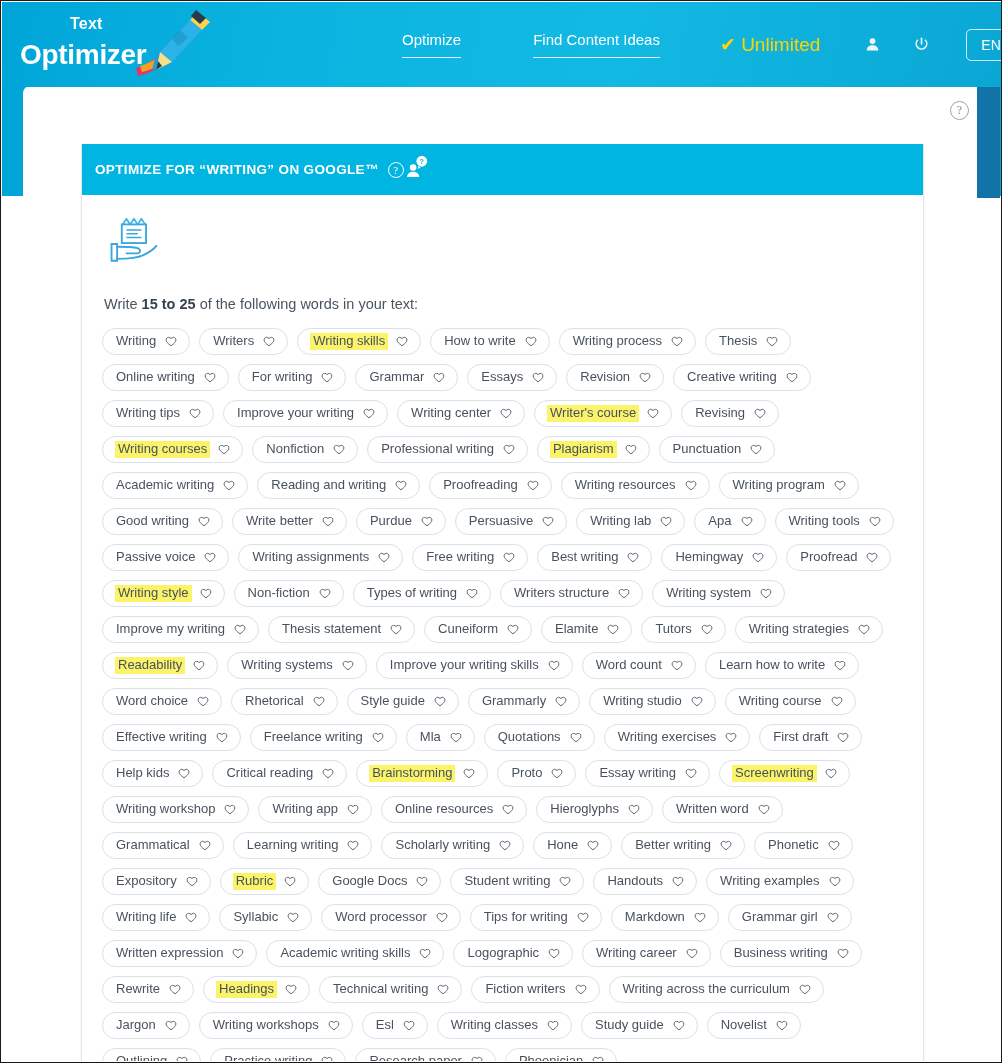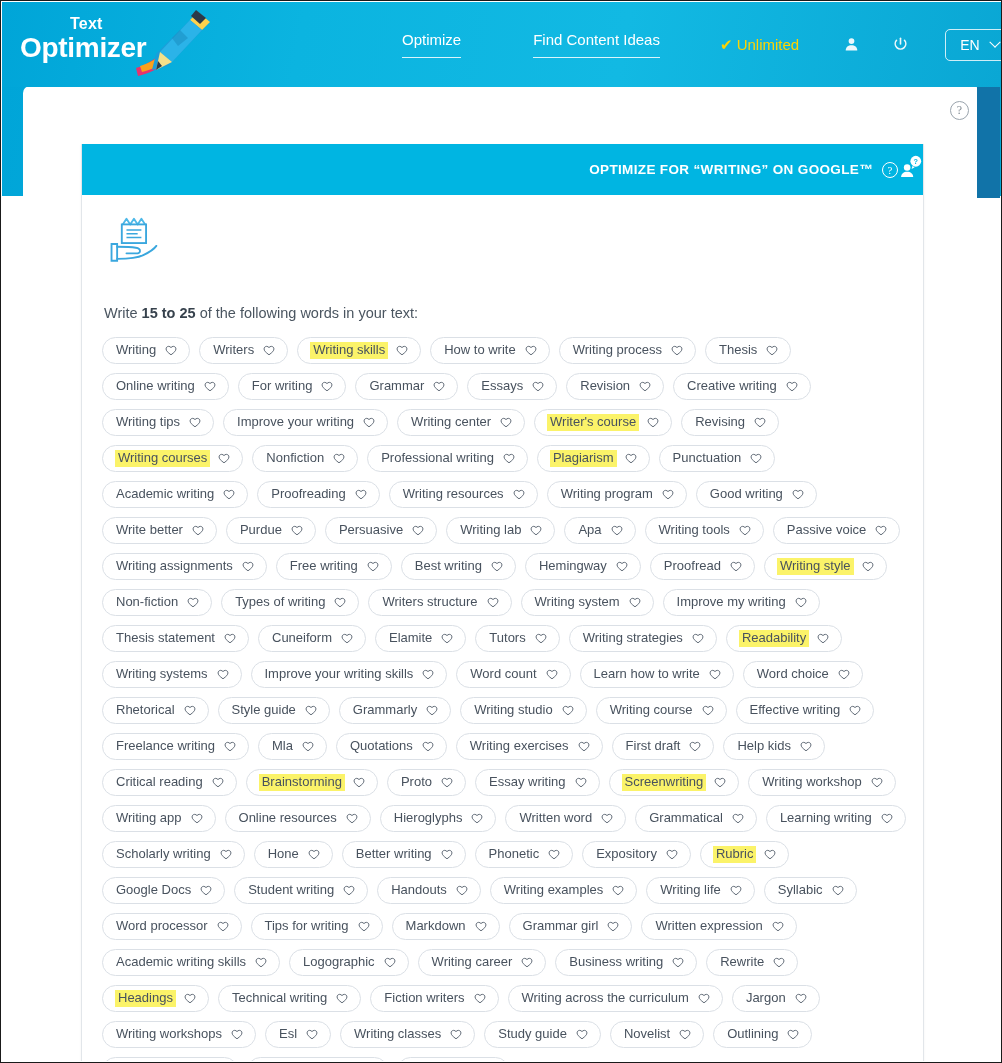--- a/index.html
+++ b/index.html
@@ -48,21 +48,21 @@
     font-size: 16px;
     letter-spacing: .2px;
     margin-left: 50px;
     font-weight: 700;
   }
   .logo-text .t2 {
     display: block;
     font-size: 28px;
     font-weight: bold;
     letter-spacing: -.3px;
-    margin-top: 2px;
+    margin-top: 9px;
     text-align: center;
   }
   .logo-pencil { position: absolute; left: 108px; top: 0px; }
 
   
   .nav {
     position: absolute;
     left: 400px;
     top: 0;
     height: 85px;
@@ -79,21 +79,21 @@
     cursor: pointer;
     white-space: nowrap;
   }
   .nav-gap-1 { width: 72px; }
   .nav-gap-2 { width: 60px; }
   .nav-gap-3 { width: 44px; }
   .nav-gap-4 { width: 32px; }
   .nav-gap-5 { width: 36px; }
   .nav-unlimited {
     color: #ffd400;
-    font-size: 15px;
+    font-size: 19px;
     white-space: nowrap;
     cursor: pointer;
   }
   .nav-icon {
     color: #ffffff;
     opacity: .92;
     display: flex;
     align-items: center;
     cursor: pointer;
   }
@@ -168,22 +168,22 @@
     border: 1px solid #e2e6ea;
     border-top: none;
     border-radius: 0 0 4px 4px;
     box-shadow: 0 1px 3px rgba(0,0,0,.05);
   }
   .card-head {
     height: 51px;
     background: #00b5e2;
     display: flex;
     align-items: center;
-    padding: 0 0 0 13px;
-    justify-content: flex-end;
+    padding: 0 32px 0 13px;
+    justify-content: flex-start;
   }
   .card-title {
     color: #ffffff;
     font-size: 13.5px;
     font-weight: bold;
     letter-spacing: .35px;
     display: flex;
     align-items: center;
     gap: 9px;
   }
@@ -197,21 +197,21 @@
     font-weight: normal;
     cursor: pointer;
     font-family: "Liberation Serif", serif;
   }
   .card-body {
     padding: 16px 14px 8px 14px;
     background: #ffffff;
   }
   .hand-icon { margin: 5px 0 0 8px; }
   .write-line {
-    margin: 29px 0 16px 8px;
+    margin: 20px 0 16px 8px;
     font-size: 14.5px;
     color: #4a5560;
   }
   .write-line b { color: #37424d; font-weight: bold; }
 
   
   .chips {
     display: flex;
     flex-wrap: wrap;
     gap: 9px 9px;
@@ -481,20 +481,26 @@
               <path d="M7 11.6 C3 8.6 1.2 6.9 1.2 4.6 C1.2 2.9 2.5 1.6 4.2 1.6 C5.3 1.6 6.4 2.2 7 3.1 C7.6 2.2 8.7 1.6 9.8 1.6 C11.5 1.6 12.8 2.9 12.8 4.6 C12.8 6.9 11 8.6 7 11.6 Z" fill="none" stroke="#55606d" stroke-width="1.1" stroke-linejoin="round"></path>
             </svg>
           </div>
           <div class="chip">
             <span class="lbl">Academic writing</span>
             <svg class="heart" viewBox="0 0 14 13">
               <path d="M7 11.6 C3 8.6 1.2 6.9 1.2 4.6 C1.2 2.9 2.5 1.6 4.2 1.6 C5.3 1.6 6.4 2.2 7 3.1 C7.6 2.2 8.7 1.6 9.8 1.6 C11.5 1.6 12.8 2.9 12.8 4.6 C12.8 6.9 11 8.6 7 11.6 Z" fill="none" stroke="#55606d" stroke-width="1.1" stroke-linejoin="round"></path>
             </svg>
           </div>
           <div class="chip">
+            <span class="lbl">Reading and writing</span>
+            <svg class="heart" viewBox="0 0 14 13">
+              <path d="M7 11.6 C3 8.6 1.2 6.9 1.2 4.6 C1.2 2.9 2.5 1.6 4.2 1.6 C5.3 1.6 6.4 2.2 7 3.1 C7.6 2.2 8.7 1.6 9.8 1.6 C11.5 1.6 12.8 2.9 12.8 4.6 C12.8 6.9 11 8.6 7 11.6 Z" fill="none" stroke="#55606d" stroke-width="1.1" stroke-linejoin="round"></path>
+            </svg>
+          </div>
+          <div class="chip">
             <span class="lbl">Proofreading</span>
             <svg class="heart" viewBox="0 0 14 13">
               <path d="M7 11.6 C3 8.6 1.2 6.9 1.2 4.6 C1.2 2.9 2.5 1.6 4.2 1.6 C5.3 1.6 6.4 2.2 7 3.1 C7.6 2.2 8.7 1.6 9.8 1.6 C11.5 1.6 12.8 2.9 12.8 4.6 C12.8 6.9 11 8.6 7 11.6 Z" fill="none" stroke="#55606d" stroke-width="1.1" stroke-linejoin="round"></path>
             </svg>
           </div>
           <div class="chip">
             <span class="lbl">Writing resources</span>
             <svg class="heart" viewBox="0 0 14 13">
               <path d="M7 11.6 C3 8.6 1.2 6.9 1.2 4.6 C1.2 2.9 2.5 1.6 4.2 1.6 C5.3 1.6 6.4 2.2 7 3.1 C7.6 2.2 8.7 1.6 9.8 1.6 C11.5 1.6 12.8 2.9 12.8 4.6 C12.8 6.9 11 8.6 7 11.6 Z" fill="none" stroke="#55606d" stroke-width="1.1" stroke-linejoin="round"></path>
             </svg>

